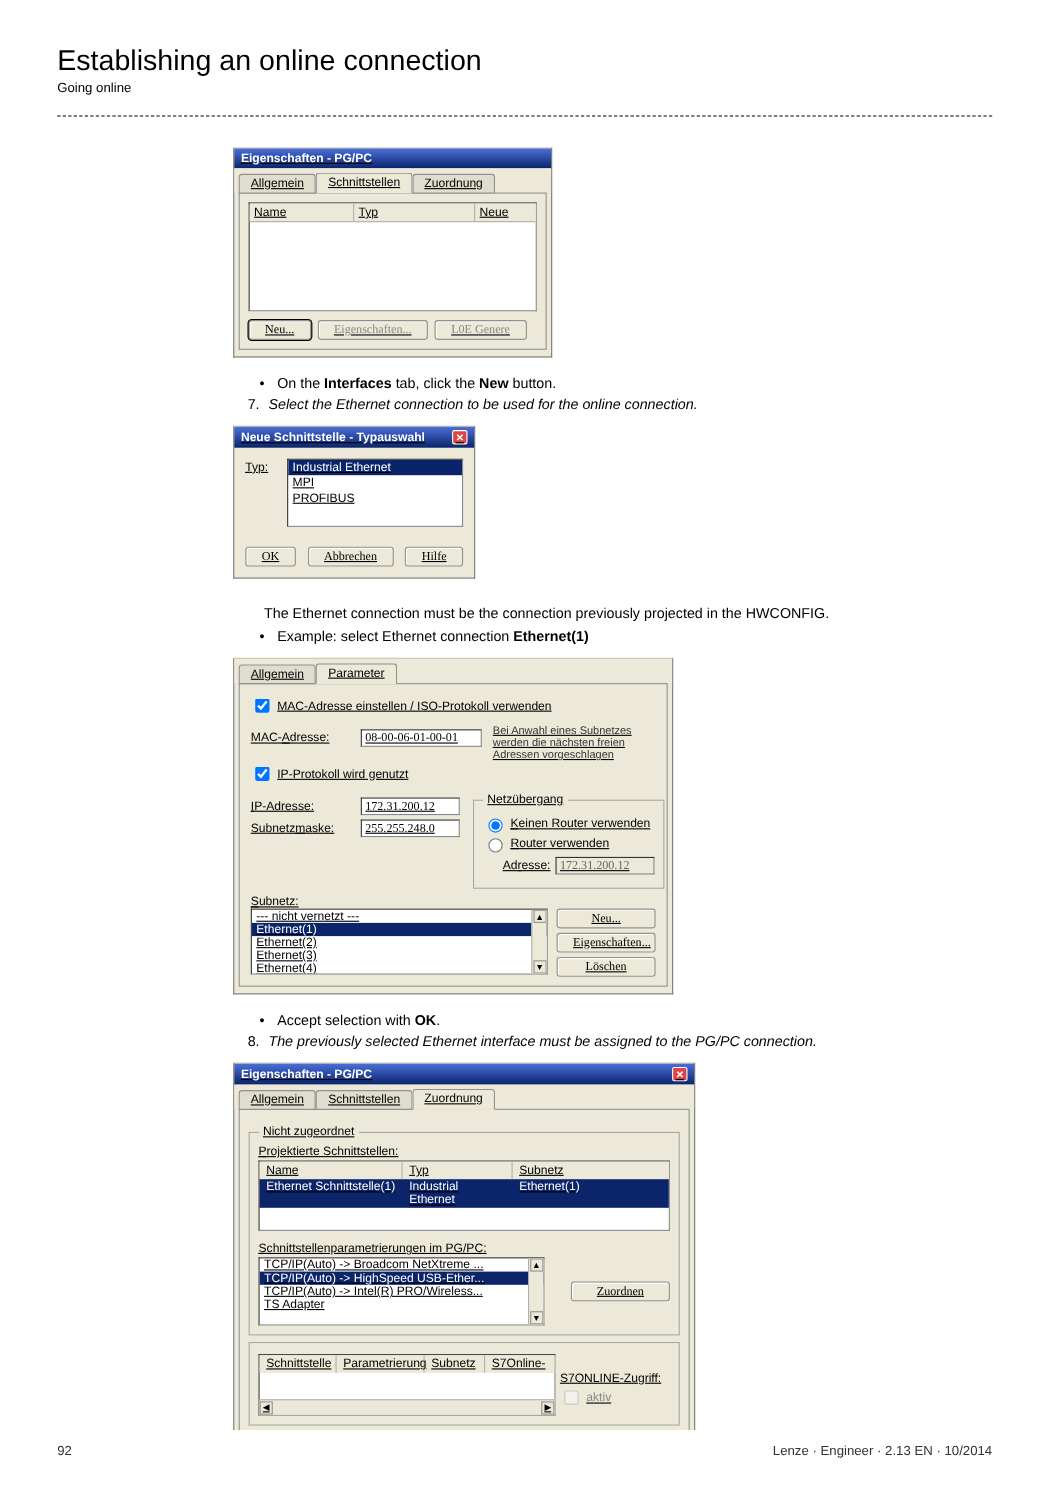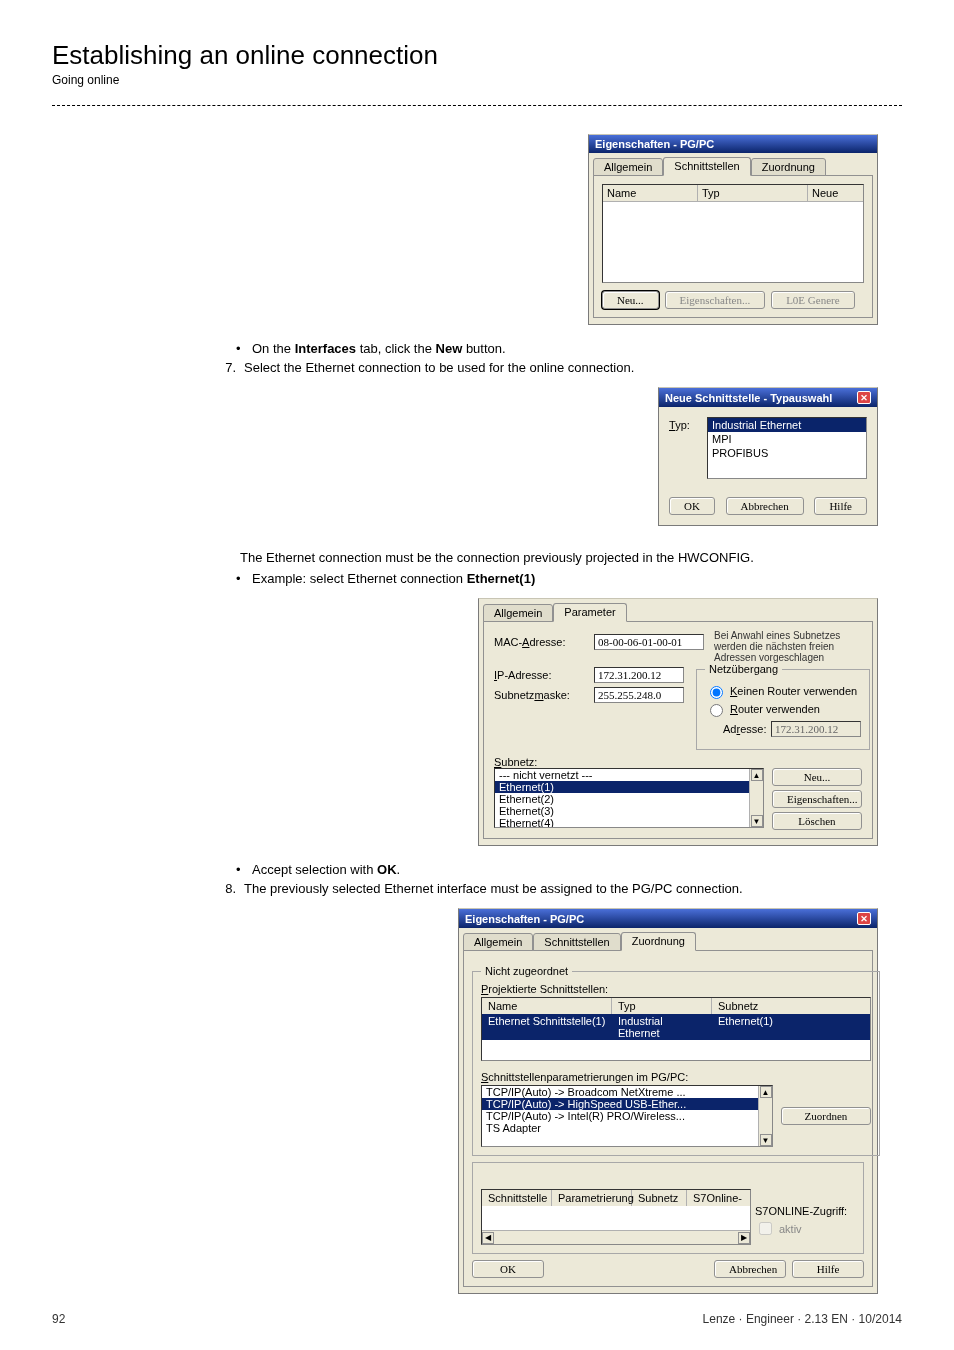--- a/index.html
+++ b/index.html
@@ -4,26 +4,26 @@
 <style>
   * { box-sizing: border-box; }
   body { margin: 0; font-family: "Segoe UI", Arial, sans-serif; color: #000; background: #fff; width: 954px; }
   .page { padding: 40px 52px 30px; }
   h1 { font-size: 26px; font-weight: 400; margin: 0 0 2px; }
   .subtitle { font-size: 12px; margin-bottom: 18px; }
   hr.dashed { border: none; border-top: 1.5px dashed #000; margin: 0 0 28px; }
   .content-area { padding-left: 160px; padding-right: 24px; }
   .item-row { display: flex; margin-bottom: 4px; font-size: 13px; }
   .item-num { width: 24px; text-align: right; margin-right: 8px; flex-shrink: 0; }
-  .item-body { flex: 1; }
+  .item-body { flex: 1; font-style: italic; }
   .bullet-row { display: flex; margin: 4px 0; font-size: 13px; }
   .bullet-dot { width: 12px; margin-left: 24px; margin-right: 4px; }
   .bullet-body { flex: 1; }
   .wide-text { margin-left: -140px; margin-right: -24px; font-size: 13px; padding: 8px 0 2px; }
-  .dlg-wrap { display: flex; justify-content: flex-end; margin: 12px 0 16px; }
+  .dlg-wrap { display: flex; justify-content: flex-start; margin: 12px 0 16px; text-decoration: underline; }
   .dialog { background: #ece9d8; border: 1px solid #7a7a7a; border-top: 1px solid #c8c5b4; font-family: Tahoma, Arial, sans-serif; font-size: 11px; position: relative; }
   .titlebar { background: linear-gradient(#4a6fd8,#0b246a); color: #fff; padding: 3px 6px; font-weight: 700; font-size: 11px; display: flex; justify-content: space-between; align-items: center; }
   .close-x { background: #d44; color: #fff; width: 14px; height: 13px; font-size: 9px; display: flex; align-items: center; justify-content: center; border: 1px solid #fff; border-radius: 2px; }
   .tab-row { display: flex; padding: 4px 4px 0; background: #ece9d8; }
   .tab { background: #ece9d8; border: 1px solid #919191; border-bottom: none; padding: 2px 10px; font-size: 11px; margin-right: 0; border-radius: 3px 3px 0 0; cursor: pointer; }
   .tab.inactive { background: #e0ddcc; position: relative; top: 1px; border-bottom: 1px solid #919191; }
   .tab.active { background: #ece9d8; border-color: #919191; position: relative; border-bottom: 1px solid #ece9d8; margin-bottom: -1px; z-index: 2; }
   .panel { border: 1px solid #919191; margin: 0 4px 6px; padding: 8px; background: #ece9d8; }
   .listbox { background: #fff; border: 1px inset #888; font-size: 11px; }
   .listhead { display: flex; background: #ece9d8; border-bottom: 1px solid #b0b0b0; }
@@ -40,21 +40,21 @@
   .tinput { border: 1px inset #888; background: #fff; padding: 1px 3px; font-size: 11px; font-family: Tahoma; width: 110px; }
   .tinput.ro { background: #ece9d8; color: #666; }
   fieldset { border: 1px solid #a8a8a8; margin: 6px 0; padding: 6px 8px 8px; font-size: 11px; }
   legend { font-size: 11px; padding: 0 4px; }
   .radio-row { display: flex; align-items: center; gap: 4px; margin: 2px 0; }
   .chk-row { display: flex; align-items: center; gap: 4px; margin: 2px 0 8px; }
   .subnet-list { background: #fff; border: 1px inset #888; height: 60px; font-size: 11px; overflow: hidden; }
   .subnet-list div { padding: 0 4px; }
   .subnet-list .selected { background: #0b246a; color: #fff; }
   .assign-row { display: flex; justify-content: space-between; align-items: flex-start; gap: 8px; }
-  .scrolllist { background: #fff; border: 1px inset #888; height: 60px; width: 292px; font-size: 11px; overflow: hidden; }
+  .scrolllist { background: #fff; border: 1px inset #888; height: 60px; width: 260px; font-size: 11px; overflow: hidden; }
   .scrolllist div { padding: 0 4px; white-space: nowrap; }
   .footer { position: absolute; bottom: 0; left: 0; right: 0; display: flex; justify-content: space-between; padding: 12px 52px 24px; font-size: 12px; color: #333; width: 954px; box-sizing: border-box; background: #fff;}
   .page { min-height: 1290px; position: relative; }
   .page-outer { position: relative; width: 954px; height: 1350px;}
   .mini-table { border: 1px inset #888; background: #fff; font-size: 11px; }
   .mini-table-head { display: flex; background: #ece9d8; }
   .mini-table-head > div { border-right: 1px solid #b0b0b0; padding: 2px 6px; }
   .mini-table-row { display: flex; }
   .mini-table-row > div { padding: 1px 6px; }
   .mini-table-row.sel { background: #0b246a; color: #fff; }
@@ -146,28 +146,36 @@
     </span>
   </div>
 
   <div class="dlg-wrap">
     <div class="dialog" style="width: 400px;">
       <div class="tab-row">
         <div class="tab inactive">Allgemein</div>
         <div class="tab active">Parameter</div>
       </div>
       <div class="panel" style="padding: 8px 10px;">
+        <div class="chk-row">
+          <input type="checkbox" checked="" style="">
+          <span>MAC-Adresse einstellen / ISO-Protokoll verwenden</span>
+        </div>
         <div style="display:flex;gap:10px;align-items:flex-start;">
           <div style="flex:0 0 200px;">
             <div class="field-row">
               <label>MAC-<u>A</u>dresse:</label>
               <input class="tinput" value="08-00-06-01-00-01" style="">
             </div>
           </div>
           <div style="flex:1;font-size:10px;color:#333;">Bei Anwahl eines Subnetzes werden die nächsten freien Adressen vorgeschlagen</div>
+        </div>
+        <div class="chk-row">
+          <input type="checkbox" checked="" style="">
+          <span>IP-Protokoll wird genutzt</span>
         </div>
         <div style="display:flex;gap:12px;">
           <div style="flex:0 0 190px;">
             <div class="field-row">
               <label><u>I</u>P-Adresse:</label>
               <input class="tinput" style="width: 90px;" value="172.31.200.12">
             </div>
             <div class="field-row">
               <label>Subnetz<u>m</u>aske:</label>
               <input class="tinput" style="width: 90px;" value="255.255.248.0">
@@ -262,21 +270,21 @@
               <div class="scrollbar-v">
                 <div class="arrow-btn">▲</div>
                 <div class="arrow-btn">▼</div>
               </div>
             </div>
             <button class="btn" style="align-self:center;width:90px;">Zuordnen</button>
           </div>
         </fieldset>
 
         <fieldset>
-          <div style="display:flex;gap:4px;align-items:flex-start;margin-top:20px;">
+          <div style="display:flex;gap:4px;align-items:flex-start;margin-top:4px;">
             <div style="flex:1;">
               <div class="mini-table" style="position:relative;">
                 <div class="mini-table-head">
                   <div style="width:70px">Schnittstelle</div>
                   <div style="width:80px">Parametrierung</div>
                   <div style="width:55px">Subnetz</div>
                   <div style="flex:1;border-right:none">S7Online-</div>
                 </div>
                 <div style="height:24px;"></div>
                 <div class="hscroll">

